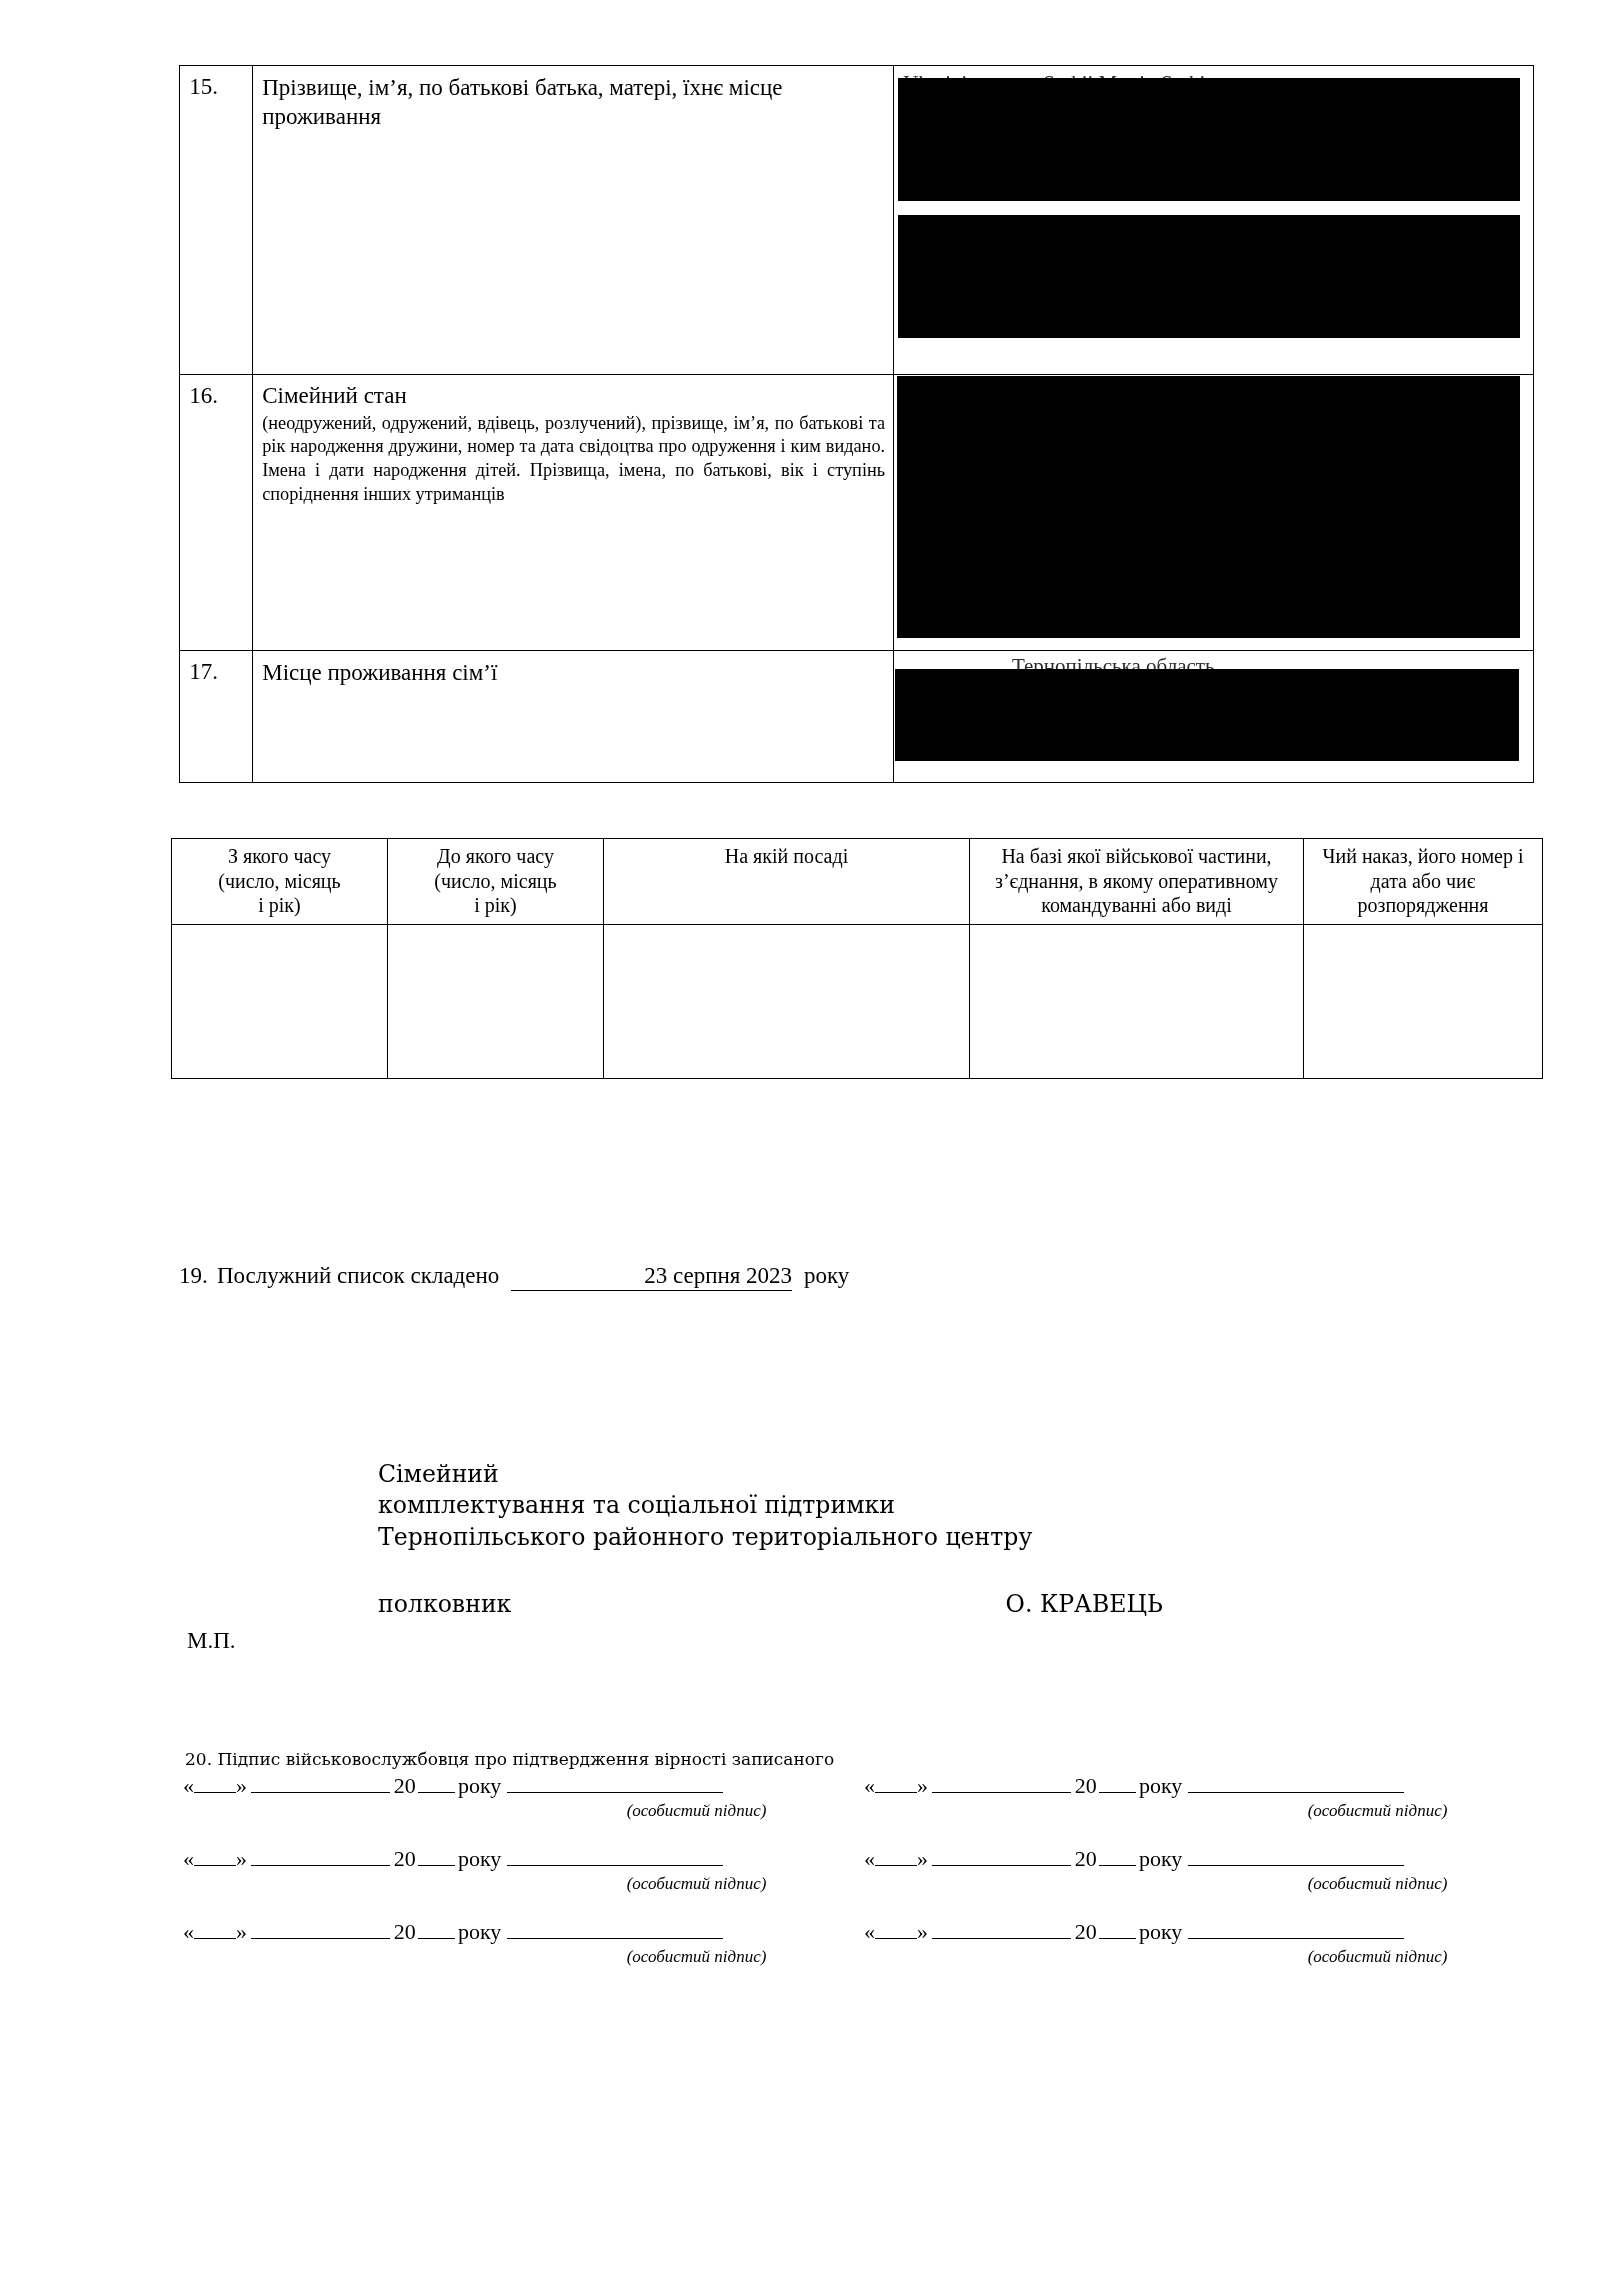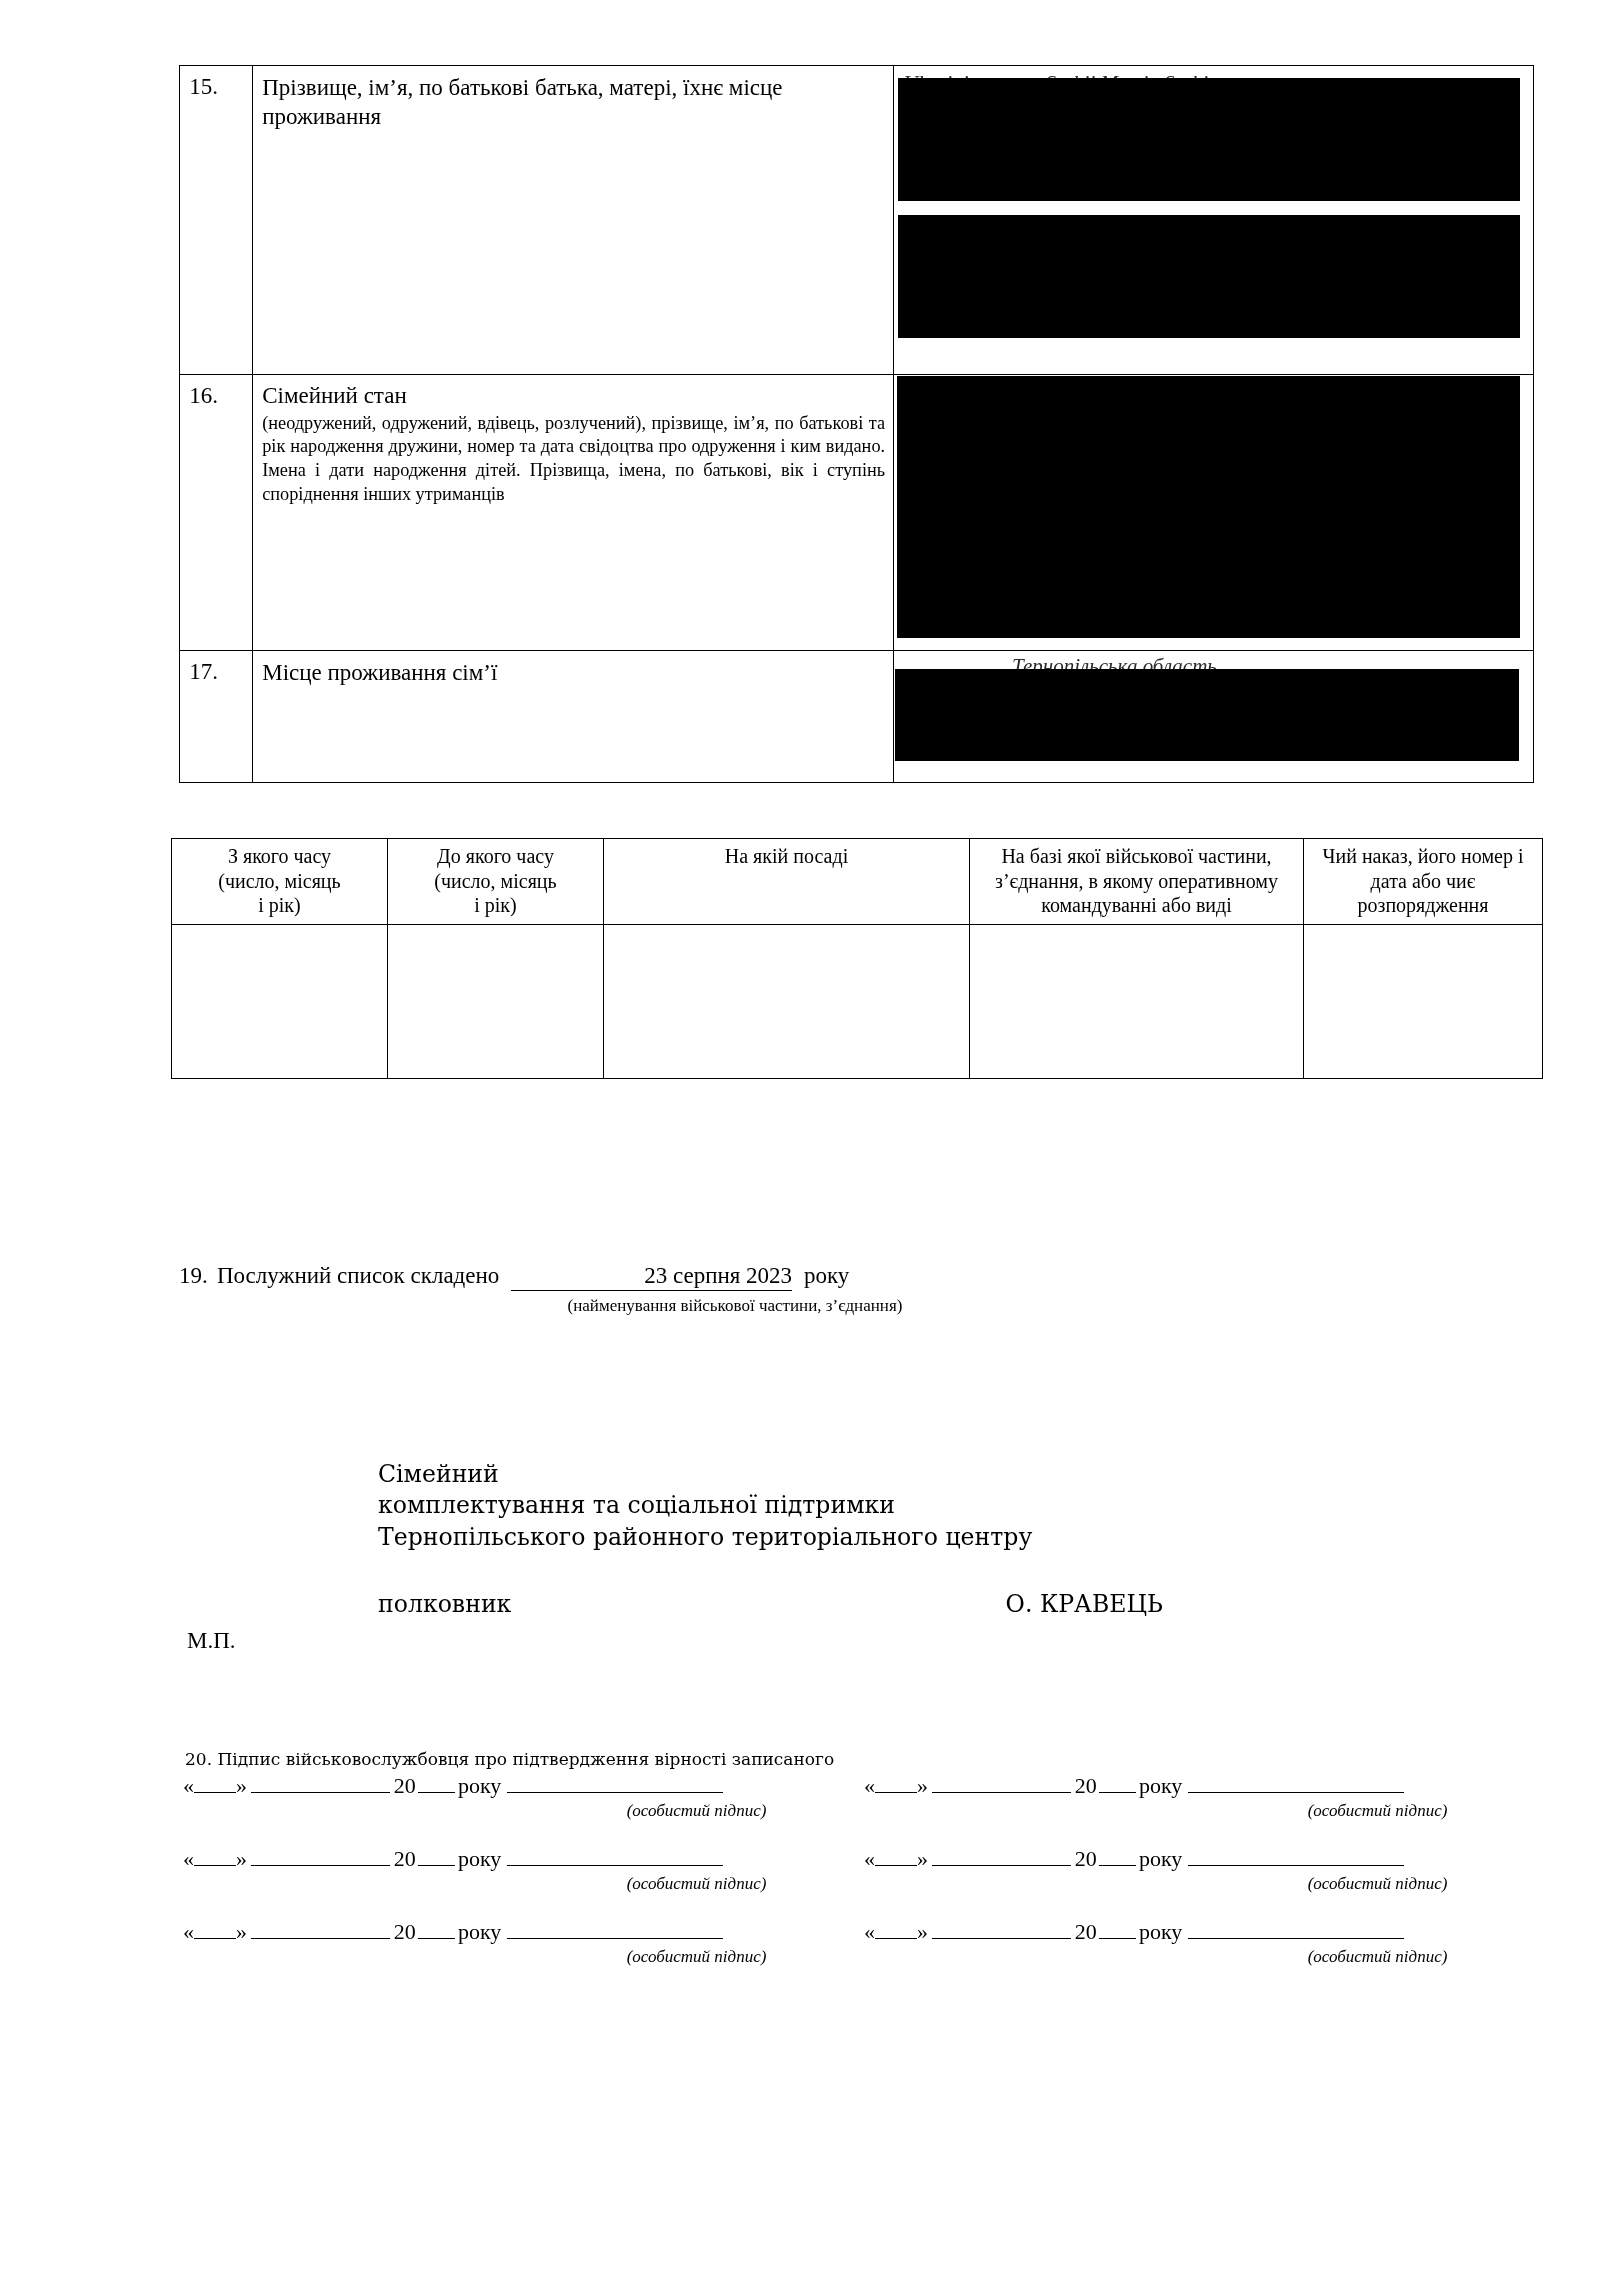--- a/index.html
+++ b/index.html
@@ -63,21 +63,20 @@
   
   .redact {
     background: #000;
     display: block;
   }
   .value-wrap {
     position: relative;
     height: 100%;
     padding: 5.2px 3.9px 5.2px 5.2px;
     box-sizing: border-box;
-    font-style: italic;
   }
   .faint {
     position: absolute;
     font-size: 21px;
     color: #2a2a2a;
     white-space: nowrap;
   }
 
   
   .t18 {
@@ -295,21 +294,20 @@
     </tbody>
   </table>
 
   <div class="l19">
     <div class="l19-row1">
       <span class="l19-num">19.</span>
       <span>Послужний список складено</span>
       <span class="l19-date">23 серпня 2023</span>
       <span>року</span>
     </div>
-    <div class="l19-caption">(найменування військової частини, з’єднання)</div>
   </div>
 
   <div class="sig">
     <div>Сімейний</div>
     <div>комплектування та соціальної підтримки</div>
     <div>Тернопільського районного територіального центру</div>
   </div>
   <div class="sig-rank-row">
     <span>полковник</span>
     <span>О. КРАВЕЦЬ</span>

